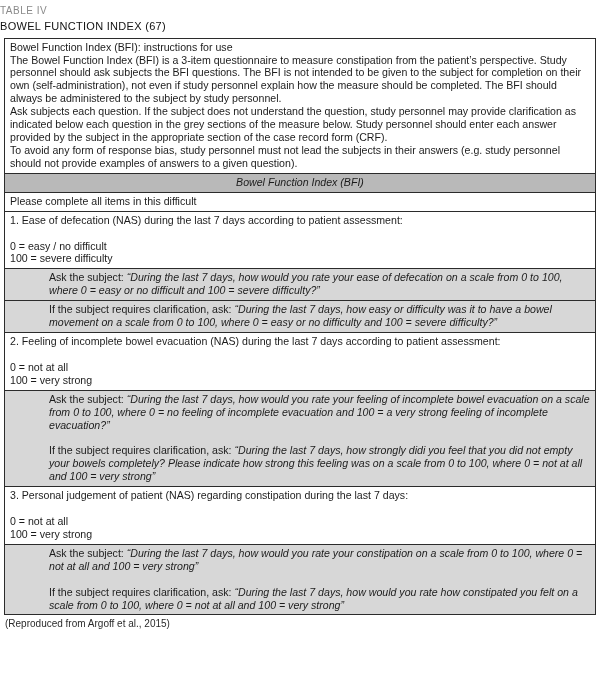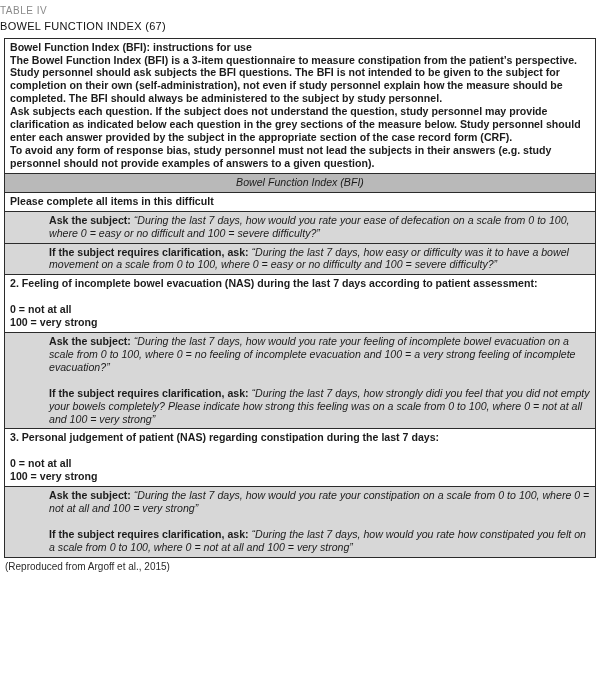--- a/index.html
+++ b/index.html
@@ -21,23 +21,23 @@
   .table-label{font-size:10px;color:var(--table-label);letter-spacing:.5px;}
   .table-title{font-size:11px;color:#111;letter-spacing:.3px;margin-top:3px;}
   .bfi-table{margin:4px 4px 0 4px;border:1px solid var(--border);background:#fff;}
   .row{padding:2px 5px 3px 5px;border-bottom:1px solid var(--border);}
   .row:last-child{border-bottom:0;}
   .bg-white{background:#ffffff;}
   .bg-grey{background:var(--instruction-row-bg);padding-left:44px;}
   .bg-grey-dark{background:var(--header-row-bg);}
   .center{text-align:center;}
   .para{min-height:12px;}
-  .bold{font-weight:bold;}
+  .bold{font-weight:normal;}
   .italic{font-style:italic;margin-top:44px;}
-  .plain{font-style:normal;font-weight:bold;}
+  .plain{font-style:normal;font-weight:normal;}
   .footnote{margin:3px 5px;font-size:10px;color:#2b2b2b;}
 </style>
 </head>
 <body>
 
 <div class="titles">
   <div class="table-label">TABLE IV</div>
   <div class="table-title">BOWEL FUNCTION INDEX (67)</div>
 </div>
 
@@ -46,20 +46,26 @@
       <div class="para"><span class="bold">Bowel Function Index (BFI): instructions for use</span></div>
       <div class="para"><span class="plain">The Bowel Function Index (BFI) is a 3-item questionnaire to measure constipation from the patient’s perspective. Study personnel should ask subjects the BFI questions. The BFI is not intended to be given to the subject for completion on their own (self-administration), not even if study personnel explain how the measure should be completed. The BFI should always be administered to the subject by study personnel.</span></div>
       <div class="para"><span class="plain">Ask subjects each question. If the subject does not understand the question, study personnel may provide clarification as indicated below each question in the grey sections of the measure below. Study personnel should enter each answer provided by the subject in the appropriate section of the case record form (CRF).</span></div>
       <div class="para"><span class="plain">To avoid any form of response bias, study personnel must not lead the subjects in their answers (e.g. study personnel should not provide examples of answers to a given question).</span></div>
     </div>
     <div class="row bg-grey-dark center">
       <div class="para"><span class="italic">Bowel Function Index (BFI)</span></div>
     </div>
     <div class="row bg-white">
       <div class="para"><span class="plain">Please complete all items in this difficult</span></div>
+    </div>
+    <div class="row bg-white">
+      <div class="para"><span class="plain">1. Ease of defecation (NAS) during the last 7 days according to patient assessment:</span></div>
+      <div class="para">&nbsp;</div>
+      <div class="para"><span class="plain">0 = easy / no difficult</span></div>
+      <div class="para"><span class="plain">100 = severe difficulty</span></div>
     </div>
     <div class="row bg-grey">
       <div class="para"><span class="bold">Ask the subject: </span><span class="italic">“During the last 7 days, how would you rate your ease of defecation on a scale from 0 to 100, where 0 = easy or no difficult and 100 = severe difficulty?”</span></div>
     </div>
     <div class="row bg-grey">
       <div class="para"><span class="bold">If the subject requires clarification, ask: </span><span class="italic">“During the last 7 days, how easy or difficulty was it to have a bowel movement on a scale from 0 to 100, where 0 = easy or no difficulty and 100 = severe difficulty?”</span></div>
     </div>
     <div class="row bg-white">
       <div class="para"><span class="plain">2. Feeling of incomplete bowel evacuation (NAS) during the last 7 days according to patient assessment:</span></div>
       <div class="para">&nbsp;</div>

